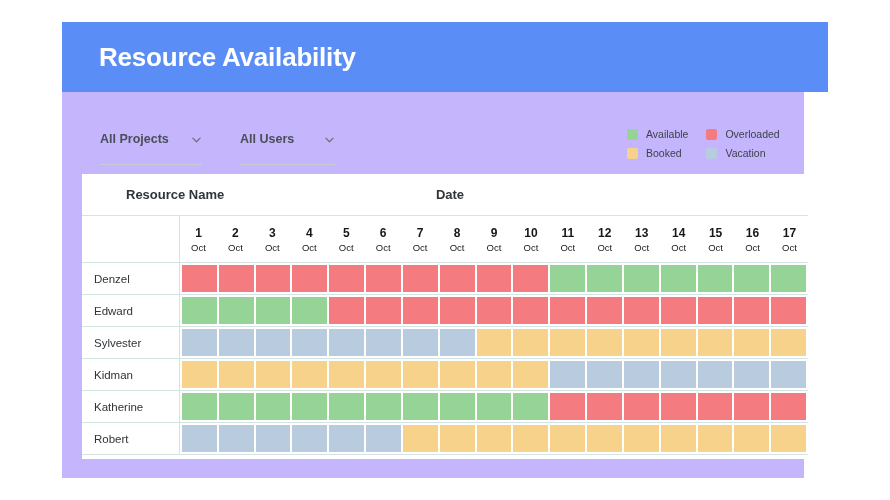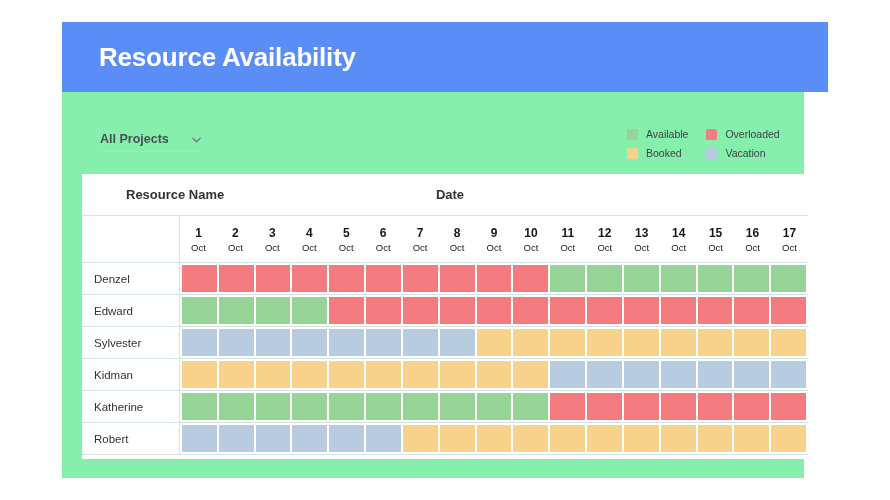--- a/index.html
+++ b/index.html
@@ -21,21 +21,21 @@
     background: #ffffff;
   }
 
   
   .card {
     position: absolute;
     left: 62px;
     top: 22px;
     width: 742px;
     height: 456px;
-    background: #86efac;
+    background: #c4b5fd;
     box-sizing: border-box;
   }
 
   
   .banner {
     position: absolute;
     left: 0;
     top: 0;
     width: 766px;
     height: 70px;
@@ -60,21 +60,21 @@
     height: 84px;
   }
 
   .dropdown {
     position: absolute;
     top: 40px;
     display: flex;
     align-items: center;
     justify-content: space-between;
     border-bottom: 1px solid #c9ced6;
-    padding-bottom: 5px;
+    padding-bottom: 18px;
     cursor: pointer;
   }
   .dropdown-label {
     font-size: 12.5px;
     color: #4a4f57;
     font-weight: bold;
   }
   .chev {
     width: 11px;
     height: 11px;
@@ -248,20 +248,26 @@
 
     <div class="toolbar">
 
       <div class="dropdown" id="dd-projects">
         <span class="dropdown-label">All Projects</span>
         <svg class="chev" viewBox="0 0 12 12">
           <path d="M2 4.5 L6 8.5 L10 4.5" fill="none" stroke="#6b7078" stroke-width="1.3" stroke-linecap="round" stroke-linejoin="round"></path>
         </svg>
       </div>
 
+      <div class="dropdown" id="dd-users">
+        <span class="dropdown-label">All Users</span>
+        <svg class="chev" viewBox="0 0 12 12">
+          <path d="M2 4.5 L6 8.5 L10 4.5" fill="none" stroke="#6b7078" stroke-width="1.3" stroke-linecap="round" stroke-linejoin="round"></path>
+        </svg>
+      </div>
 
       <div class="navbtns">
       </div>
 
       <div class="legend">
           <div class="legend-item">
             <span class="swatch" style="background: rgb(149, 211, 151);"></span>
             <span class="legend-text">Available</span>
           </div>
           <div class="legend-item">

